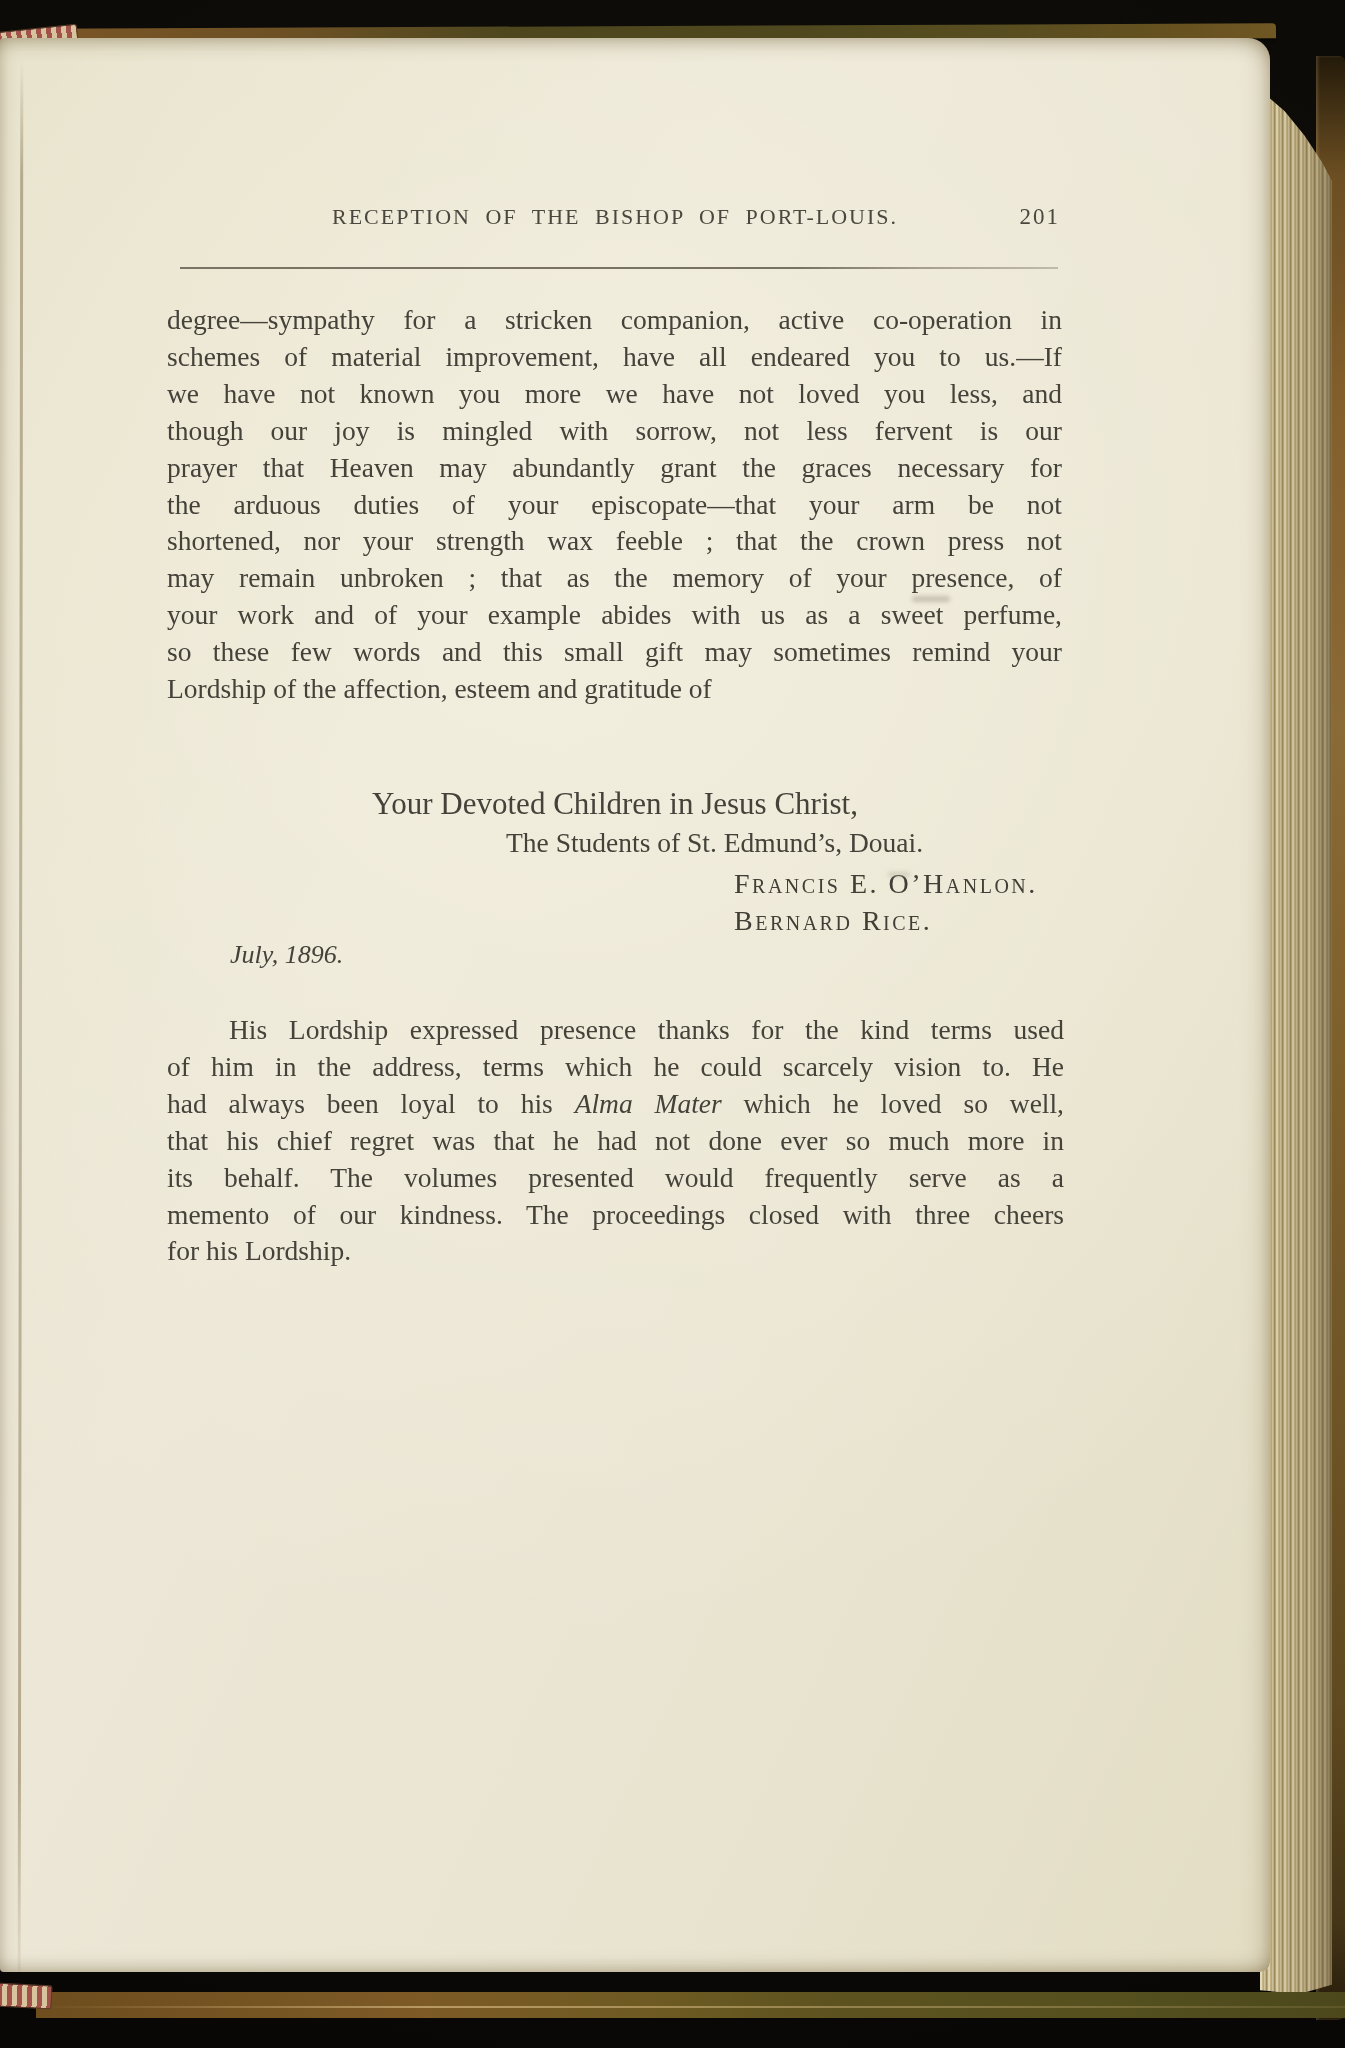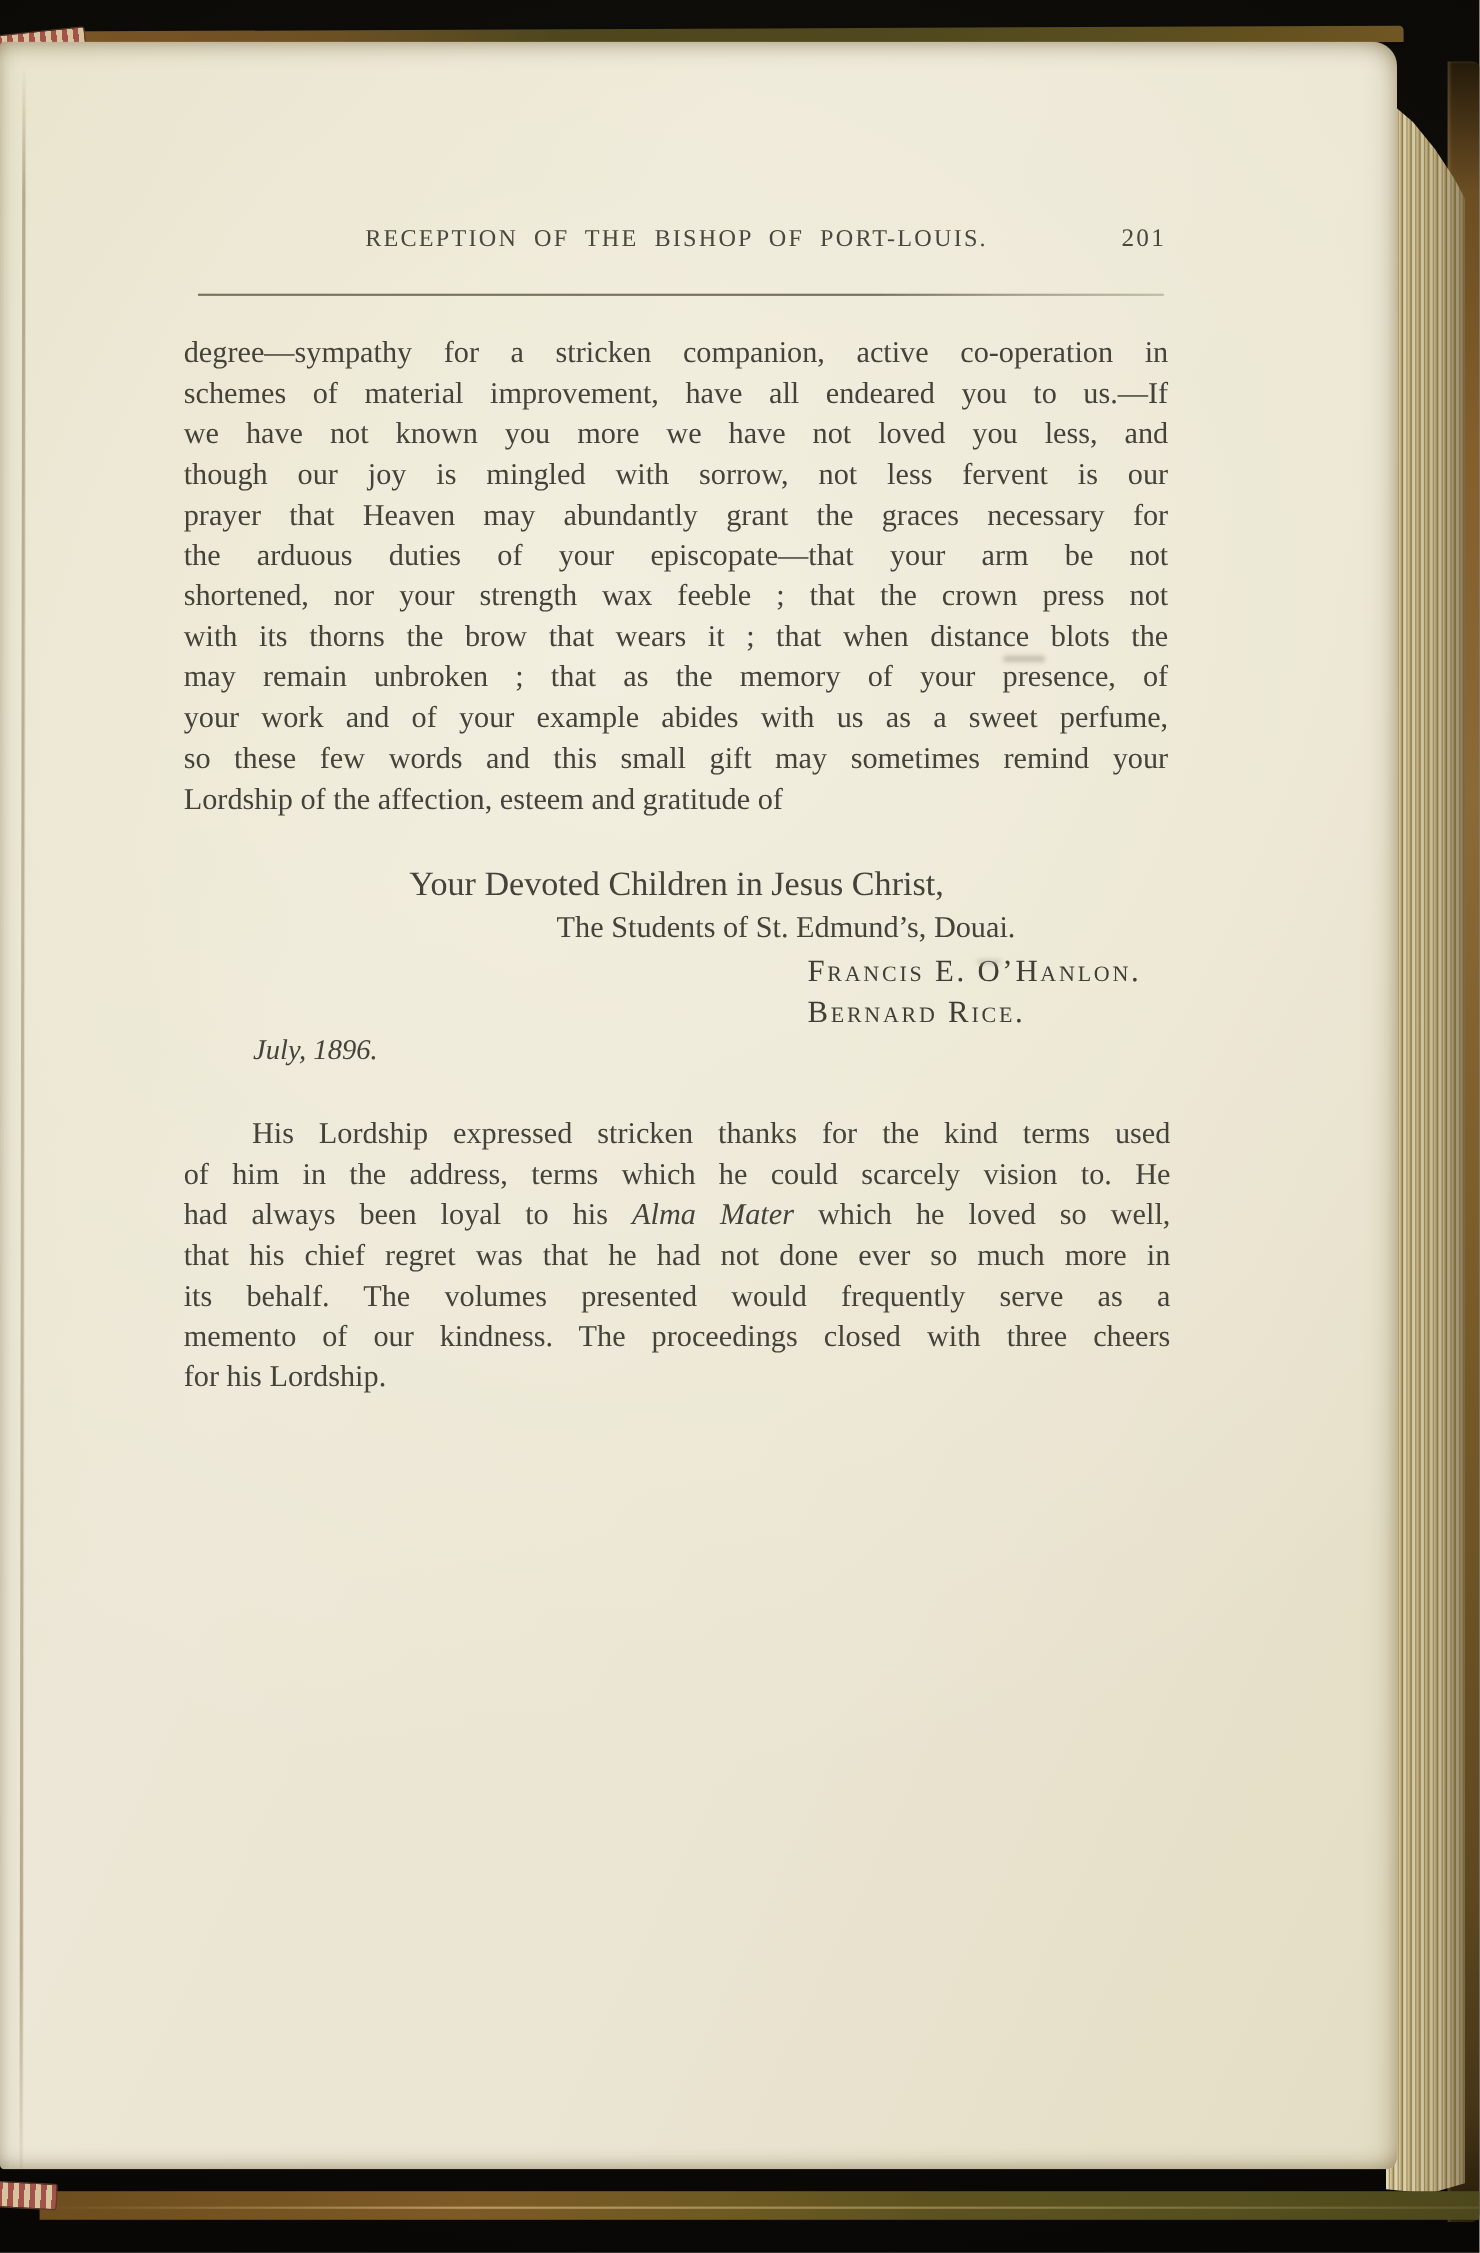--- a/index.html
+++ b/index.html
@@ -116,35 +116,34 @@
     <div class="head-rule"></div>
 
     <div class="address-block bodytext">
       <div class="jline">degree—sympathy for a stricken companion, active co-operation in</div>
       <div class="jline">schemes of material improvement, have all endeared you to us.—If</div>
       <div class="jline">we have not known you more we have not loved you less, and</div>
       <div class="jline">though our joy is mingled with sorrow, not less fervent is our</div>
       <div class="jline">prayer that Heaven may abundantly grant the graces necessary for</div>
       <div class="jline">the arduous duties of your episcopate—that your arm be not</div>
       <div class="jline">shortened, nor your strength wax feeble ; that the crown press not</div>
-      <div class="jline">with its thorns the brow that wears it ; that when distance blots the</div>
       <div class="jline">may remain unbroken ; that as the memory of your presence, of</div>
       <div class="jline">your work and of your example abides with us as a sweet perfume,</div>
       <div class="jline">so these few words and this small gift may sometimes remind your</div>
       <div class="jline last">Lordship of the affection, esteem and gratitude of</div>
     </div>
 
     <div class="valediction">Your Devoted Children in Jesus Christ,</div>
     <div class="signatories">The Students of St. Edmund’s, Douai.</div>
     <div class="signature s1">Francis E. O’Hanlon.</div>
     <div class="signature s2">Bernard Rice.</div>
     <div class="dateline">July, 1896.</div>
 
     <div class="closing-block bodytext">
-      <div class="jline indent">His Lordship expressed stricken thanks for the kind terms used</div>
+      <div class="jline indent">His Lordship expressed presence thanks for the kind terms used</div>
       <div class="jline">of him in the address, terms which he could scarcely vision to.  He</div>
       <div class="jline"><span>had always been loyal to his </span><span class="it">Alma Mater</span><span> which he loved so well,</span></div>
       <div class="jline">that his chief regret was that he had not done ever so much more in</div>
       <div class="jline">its behalf.  The volumes presented would frequently serve as a</div>
       <div class="jline">memento of our kindness.  The proceedings closed with three cheers</div>
       <div class="jline last">for his Lordship.</div>
     </div>
 
     <div class="smudge one"></div>
     <div class="smudge two"></div>

